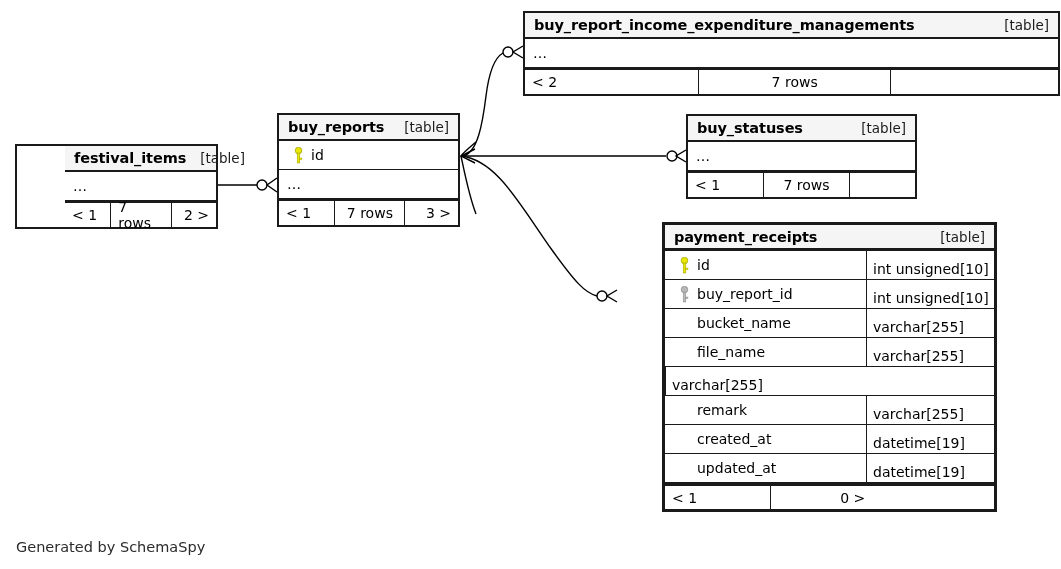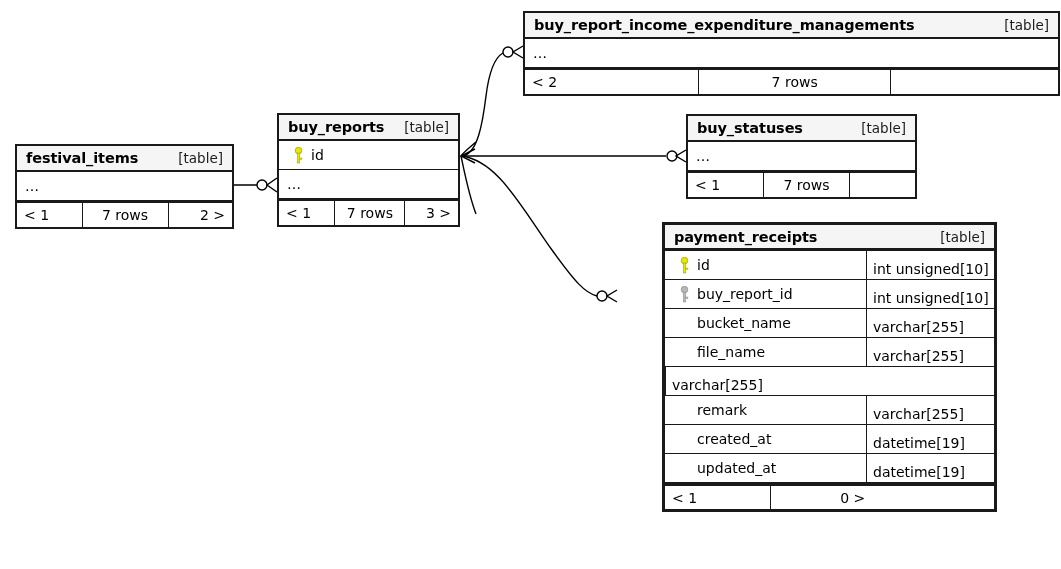--- a/index.html
+++ b/index.html
@@ -125,21 +125,21 @@
     padding: 0 7px;
     border-left: 1.5px solid #1a1a1a;
   }
   .foot > div:first-child { border-left: none; }
   .foot .f-left   { justify-content: flex-start; }
   .foot .f-mid    { justify-content: center; }
   .foot .f-right  { justify-content: flex-end; }
 
   
   #tbl-festival_items {
-    left: 15px; top: 144px; width: 219px;
+    left: 15px; top: 144px; width: 203px; padding-left: 48px;
   }
   #tbl-buy_reports {
     left: 277px; top: 113px; width: 183px;
   }
   #tbl-buy_report_income {
     left: 523px; top: 11px; width: 537px;
   }
   #tbl-buy_statuses {
     left: 686px; top: 114px; width: 231px;
   }
@@ -346,14 +346,15 @@
       </div>
       <div class="ctype">datetime[19]</div>
     </div>
 
     <div class="foot">
       <div class="f-left" style="width:32%">&lt; 1</div>
       <div class="f-right" style="width:31%">0 &gt;</div>
     </div>
   </div>
 
+  <div id="footer-note">Generated by SchemaSpy</div>
 
 </div>
 
 </body></html>

